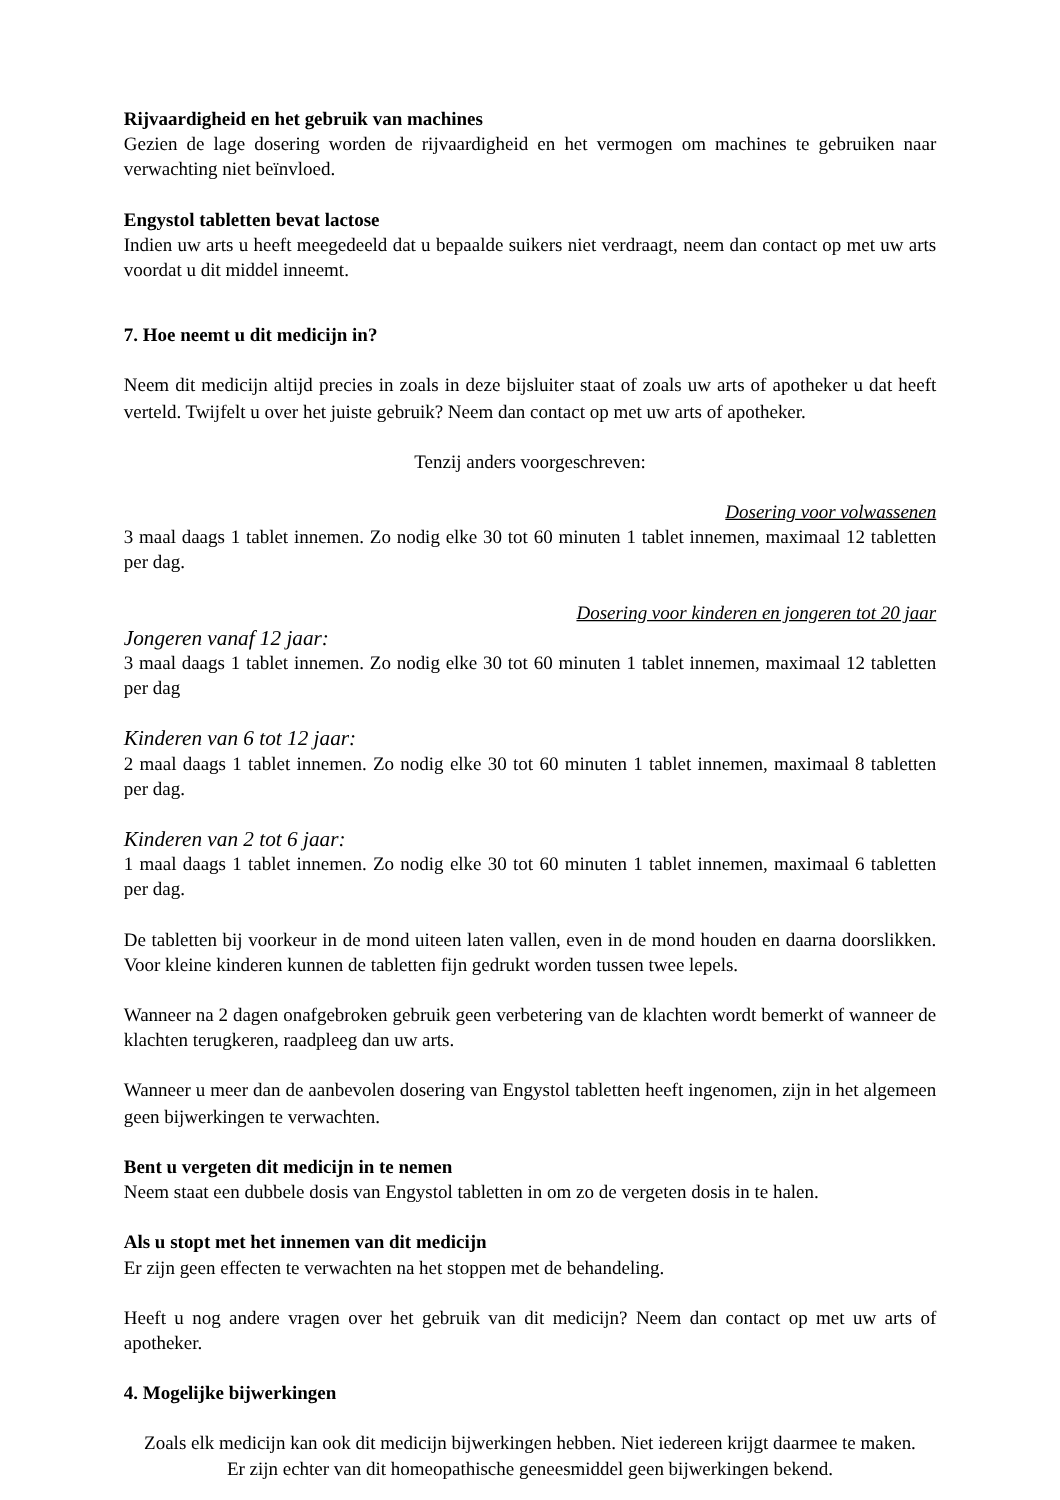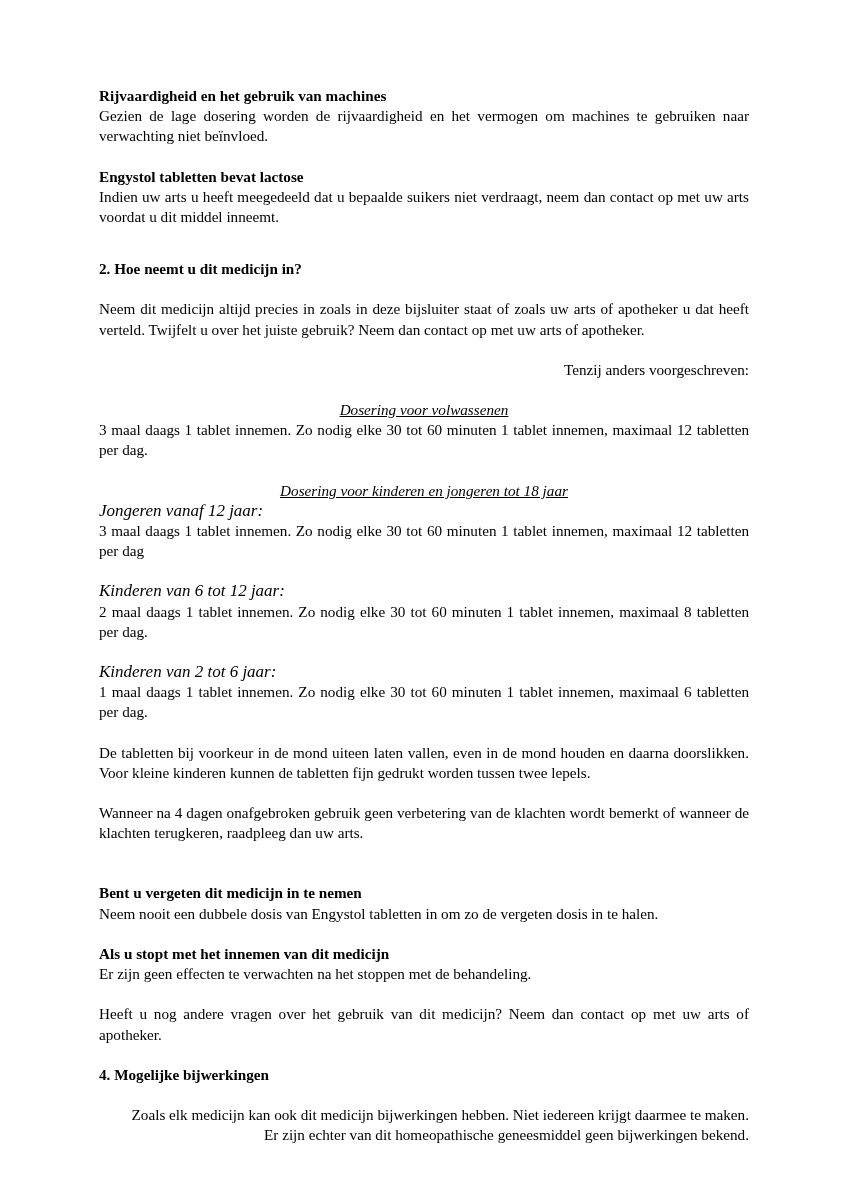--- a/index.html
+++ b/index.html
@@ -46,100 +46,101 @@
   .section-head {
     font-weight: bold;
     text-align: left;
     font-size: 15.2px;
     line-height: 20.2px;
     margin: 0;
   }
   .sub-ital-underline {
     font-style: italic;
     text-decoration: underline;
-    text-align: center;
+    text-align: right;
     font-size: 15.2px;
     line-height: 20.2px;
     margin: 0;
   }
   .sub-ital {
     font-style: italic;
     text-align: left;
     font-size: 17px;
     line-height: 20.2px;
     margin: 0;
   }
   .nojustify {
-    text-align: right;
+    text-align: center;
   }
   .gap-md { height: 20px; }
   .gap-xl { height: 32px; }
 </style>
 </head>
 <body>
 
 <div class="page">
   <div class="content">
 
     <p class="head-bold">Rijvaardigheid en het gebruik van machines</p>
     <p class="block">Gezien de lage dosering worden de rijvaardigheid en het vermogen om machines te gebruiken naar verwachting niet beïnvloed.</p>
 
     <div class="gap-md"></div>
 
     <p class="head-bold">Engystol tabletten bevat lactose</p>
     <p class="block">Indien uw arts u heeft meegedeeld dat u bepaalde suikers niet verdraagt, neem dan contact op met uw arts voordat u dit middel inneemt.</p>
 
     <div class="gap-xl"></div>
 
-    <p class="section-head">2. Hoe neemt u dit medicijn in?</p>
+    <p class="section-head">7. Hoe neemt u dit medicijn in?</p>
 
     <div class="gap-md"></div>
 
     <p class="block">Neem dit medicijn altijd precies in zoals in deze bijsluiter staat of zoals uw arts of apotheker u dat heeft verteld. Twijfelt u over het juiste gebruik? Neem dan contact op met uw arts of apotheker.</p>
 
     <div class="gap-md"></div>
 
     <p class="block nojustify">Tenzij anders voorgeschreven:</p>
 
     <div class="gap-md"></div>
 
     <p class="sub-ital-underline">Dosering voor volwassenen</p>
     <p class="block">3 maal daags 1 tablet innemen. Zo nodig elke 30 tot 60 minuten 1 tablet innemen, maximaal 12 tabletten per dag.</p>
 
     <div class="gap-md"></div>
 
-    <p class="sub-ital-underline">Dosering voor kinderen en jongeren tot 18 jaar</p>
+    <p class="sub-ital-underline">Dosering voor kinderen en jongeren tot 20 jaar</p>
     <p class="sub-ital">Jongeren vanaf 12 jaar:</p>
     <p class="block">3 maal daags 1 tablet innemen. Zo nodig elke 30 tot 60 minuten 1 tablet innemen, maximaal 12 tabletten per dag</p>
 
     <div class="gap-md"></div>
 
     <p class="sub-ital">Kinderen van 6 tot 12 jaar:</p>
     <p class="block">2 maal daags 1 tablet innemen. Zo nodig elke 30 tot 60 minuten 1 tablet innemen, maximaal 8 tabletten per dag.</p>
 
     <div class="gap-md"></div>
 
     <p class="sub-ital">Kinderen van 2 tot 6 jaar:</p>
     <p class="block">1 maal daags 1 tablet innemen. Zo nodig elke 30 tot 60 minuten 1 tablet innemen, maximaal 6 tabletten per dag.</p>
 
     <div class="gap-md"></div>
 
     <p class="block">De tabletten bij voorkeur in de mond uiteen laten vallen, even in de mond houden en daarna doorslikken. Voor kleine kinderen kunnen de tabletten fijn gedrukt worden tussen twee lepels.</p>
 
     <div class="gap-md"></div>
 
-    <p class="block">Wanneer na 4 dagen onafgebroken gebruik geen verbetering van de klachten wordt bemerkt of wanneer de klachten terugkeren, raadpleeg dan uw arts.</p>
+    <p class="block">Wanneer na 2 dagen onafgebroken gebruik geen verbetering van de klachten wordt bemerkt of wanneer de klachten terugkeren, raadpleeg dan uw arts.</p>
 
     <div class="gap-md"></div>
 
+    <p class="block">Wanneer u meer dan de aanbevolen dosering van Engystol tabletten heeft ingenomen, zijn in het algemeen geen bijwerkingen te verwachten.</p>
 
     <div class="gap-md"></div>
 
     <p class="head-bold">Bent u vergeten dit medicijn in te nemen</p>
-    <p class="block">Neem nooit een dubbele dosis van Engystol tabletten in om zo de vergeten dosis in te halen.</p>
+    <p class="block">Neem staat een dubbele dosis van Engystol tabletten in om zo de vergeten dosis in te halen.</p>
 
     <div class="gap-md"></div>
 
     <p class="head-bold">Als u stopt met het innemen van dit medicijn</p>
     <p class="block">Er zijn geen effecten te verwachten na het stoppen met de behandeling.</p>
 
     <div class="gap-md"></div>
 
     <p class="block">Heeft u nog andere vragen over het gebruik van dit medicijn? Neem dan contact op met uw arts of apotheker.</p>
 

